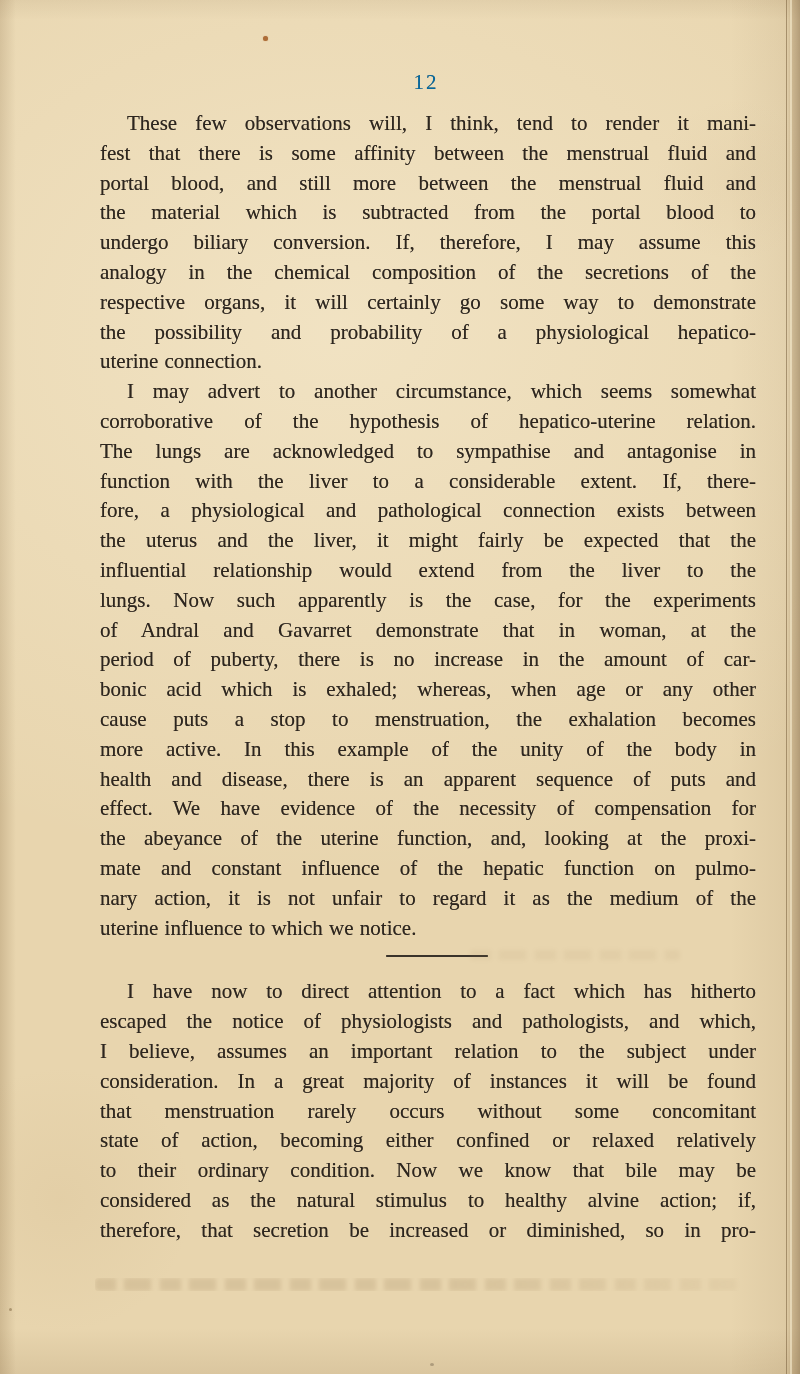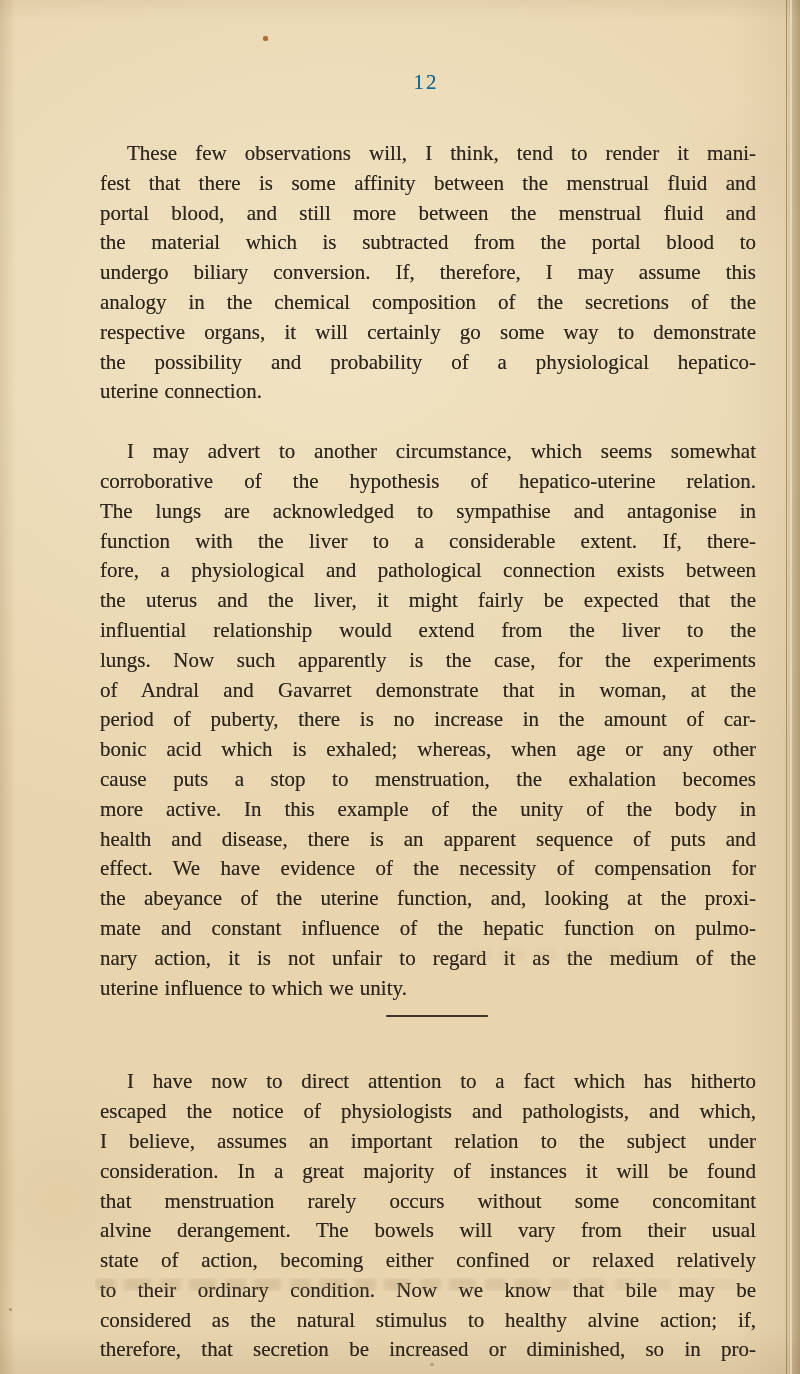--- a/index.html
+++ b/index.html
@@ -48,21 +48,21 @@
   }
 
   .paragraph { margin: 0; padding: 0; }
 
   .line {
     white-space: nowrap;
     overflow: visible;
     text-align: justify;
     text-align-last: justify;
   }
-  .line.first { text-indent: 27px; margin-top: 30px; }
+  .line.first { text-indent: 27px; }
   .line.para-last {
     text-align: center;
     text-align-last: left;
   }
 
   .divider-row {
     height: 34px;
     display: flex;
     justify-content: center;
     align-items: flex-start;
@@ -193,32 +193,31 @@
       <div class="line">of Andral and Gavarret demonstrate that in woman, at the</div>
       <div class="line">period of puberty, there is no increase in the amount of car-</div>
       <div class="line">bonic acid which is exhaled; whereas, when age or any other</div>
       <div class="line">cause puts a stop to menstruation, the exhalation becomes</div>
       <div class="line">more active. In this example of the unity of the body in</div>
       <div class="line">health and disease, there is an apparent sequence of puts and</div>
       <div class="line">effect. We have evidence of the necessity of compensation for</div>
       <div class="line">the abeyance of the uterine function, and, looking at the proxi-</div>
       <div class="line">mate and constant influence of the hepatic function on pulmo-</div>
       <div class="line">nary action, it is not unfair to regard it as the medium of the</div>
-      <div class="line para-last">uterine influence to which we unity.</div>
+      <div class="line para-last">uterine influence to which we notice.</div>
     </div>
     <div class="divider-row">
       <span class="rule"></span>
     </div>
     <div class="paragraph">
       <div class="line first">I have now to direct attention to a fact which has hitherto</div>
       <div class="line">escaped the notice of physiologists and pathologists, and which,</div>
       <div class="line">I believe, assumes an important relation to the subject under</div>
       <div class="line">consideration. In a great majority of instances it will be found</div>
       <div class="line">that menstruation rarely occurs without some concomitant</div>
-      <div class="line">alvine derangement. The bowels will vary from their usual</div>
       <div class="line">state of action, becoming either confined or relaxed relatively</div>
       <div class="line">to their ordinary condition. Now we know that bile may be</div>
       <div class="line">considered as the natural stimulus to healthy alvine action; if,</div>
       <div class="line">therefore, that secretion be increased or diminished, so in pro-</div>
     </div>
   </div>
 
 <div class="bleed bleed-1"></div>
 <div class="bleed bleed-2"></div>
 

